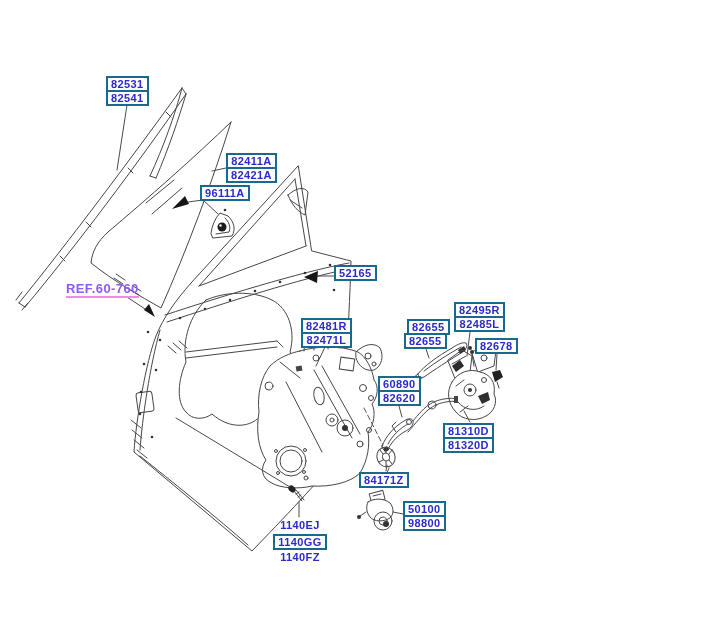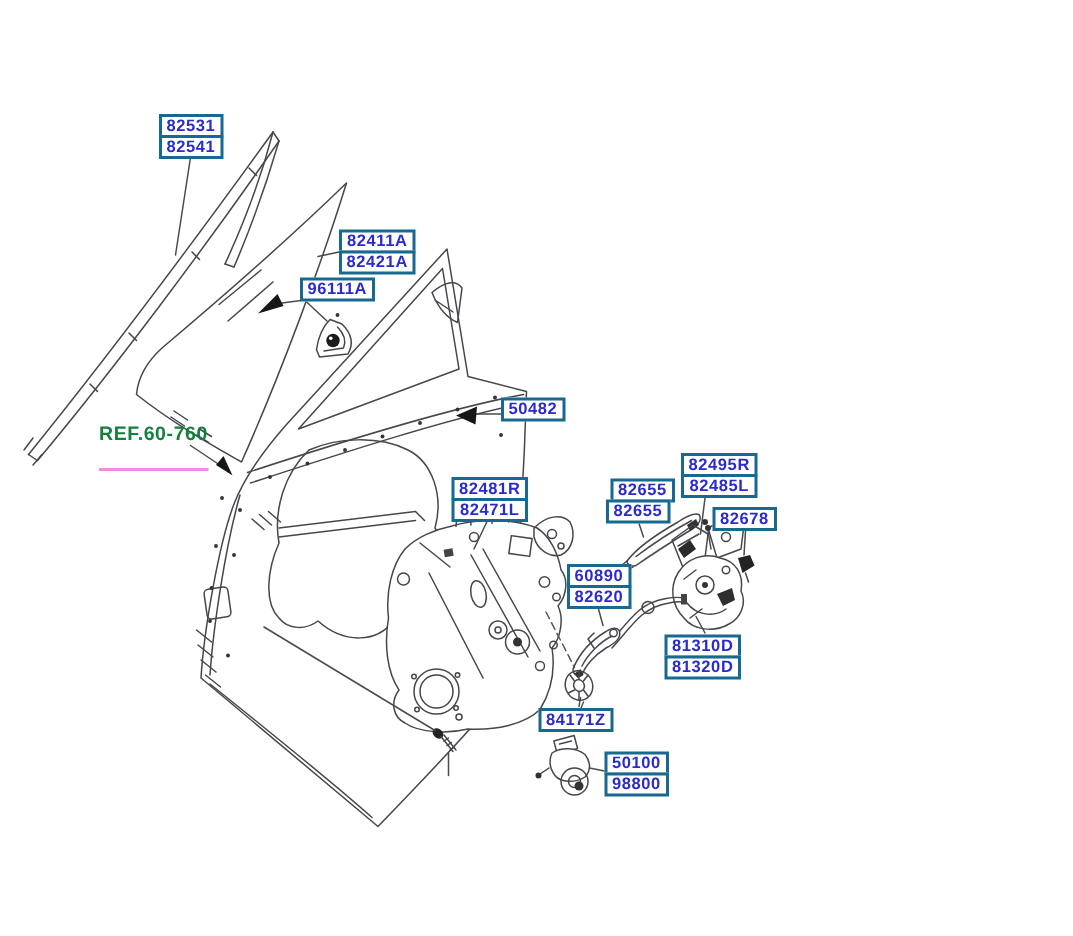--- a/index.html
+++ b/index.html
@@ -6,21 +6,21 @@
   .stage{position:relative;width:715px;height:624px;background:#ffffff;overflow:hidden;
          font-family:"Liberation Sans",sans-serif;}
   .stage svg{position:absolute;left:0;top:0;}
   .lbl{position:absolute;z-index:5;text-align:center;}
   .row{display:block;font:bold 11px/12px "Liberation Sans",sans-serif;color:#2b2bcd;
        letter-spacing:.4px;white-space:nowrap;}
   .boxed{border:2px solid #17698f;background:#fff;padding:0 3px;}
   .boxed + .boxed{margin-top:-2px;}
   .plain{padding:1px 3px;}
   .ref{position:absolute;z-index:5;font:bold 13px/14px "Liberation Sans",sans-serif;
-       color:#15803d;border-bottom:2px solid #f58ae4;letter-spacing:.4px;padding-bottom:16px;}
+       color:#8b5cf6;border-bottom:2px solid #f58ae4;letter-spacing:.4px;padding-bottom:0;}
   .watermark{position:absolute;left:204px;top:278px;z-index:9;
        font:bold italic 52px/52px "Liberation Sans",sans-serif;letter-spacing:1px;
        color:rgba(225,225,225,.55);-webkit-text-fill-color:transparent;
        -webkit-text-stroke:1.7px #d6d6d6;pointer-events:none;white-space:nowrap;}
 </style>
 </head>
 <body>
 
 <div class="stage">
 
@@ -226,21 +226,21 @@
   <div class="lbl" style="left:226px;top:153px">
     <span class="row boxed">82411A</span>
     <span class="row boxed">82421A</span>
   </div>
 
   <div class="lbl" style="left:200px;top:185px">
     <span class="row boxed">96111A</span>
   </div>
 
   <div class="lbl" style="left:334px;top:265px">
-    <span class="row boxed">50482</span>
+    <span class="row boxed">52165</span>
   </div>
 
   <div class="ref" style="left:66px;top:282px">REF.60-760</div>
 
   <div class="lbl" style="left:301px;top:318px">
     <span class="row boxed">82481R</span>
     <span class="row boxed">82471L</span>
   </div>
 
   <div class="lbl" style="left:407px;top:319px">
@@ -271,14 +271,19 @@
 
   <div class="lbl" style="left:359px;top:472px">
     <span class="row boxed">84171Z</span>
   </div>
 
   <div class="lbl" style="left:403px;top:501px">
     <span class="row boxed">50100</span>
     <span class="row boxed">98800</span>
   </div>
 
+  <div class="lbl" style="left:262px;top:518px;width:76px">
+    <span class="row plain">1140EJ</span>
+    <span class="row boxed" style="display:inline-block">1140GG</span>
+    <span class="row plain">1140FZ</span>
+  </div>
 
 </div>
 
 </body></html>

